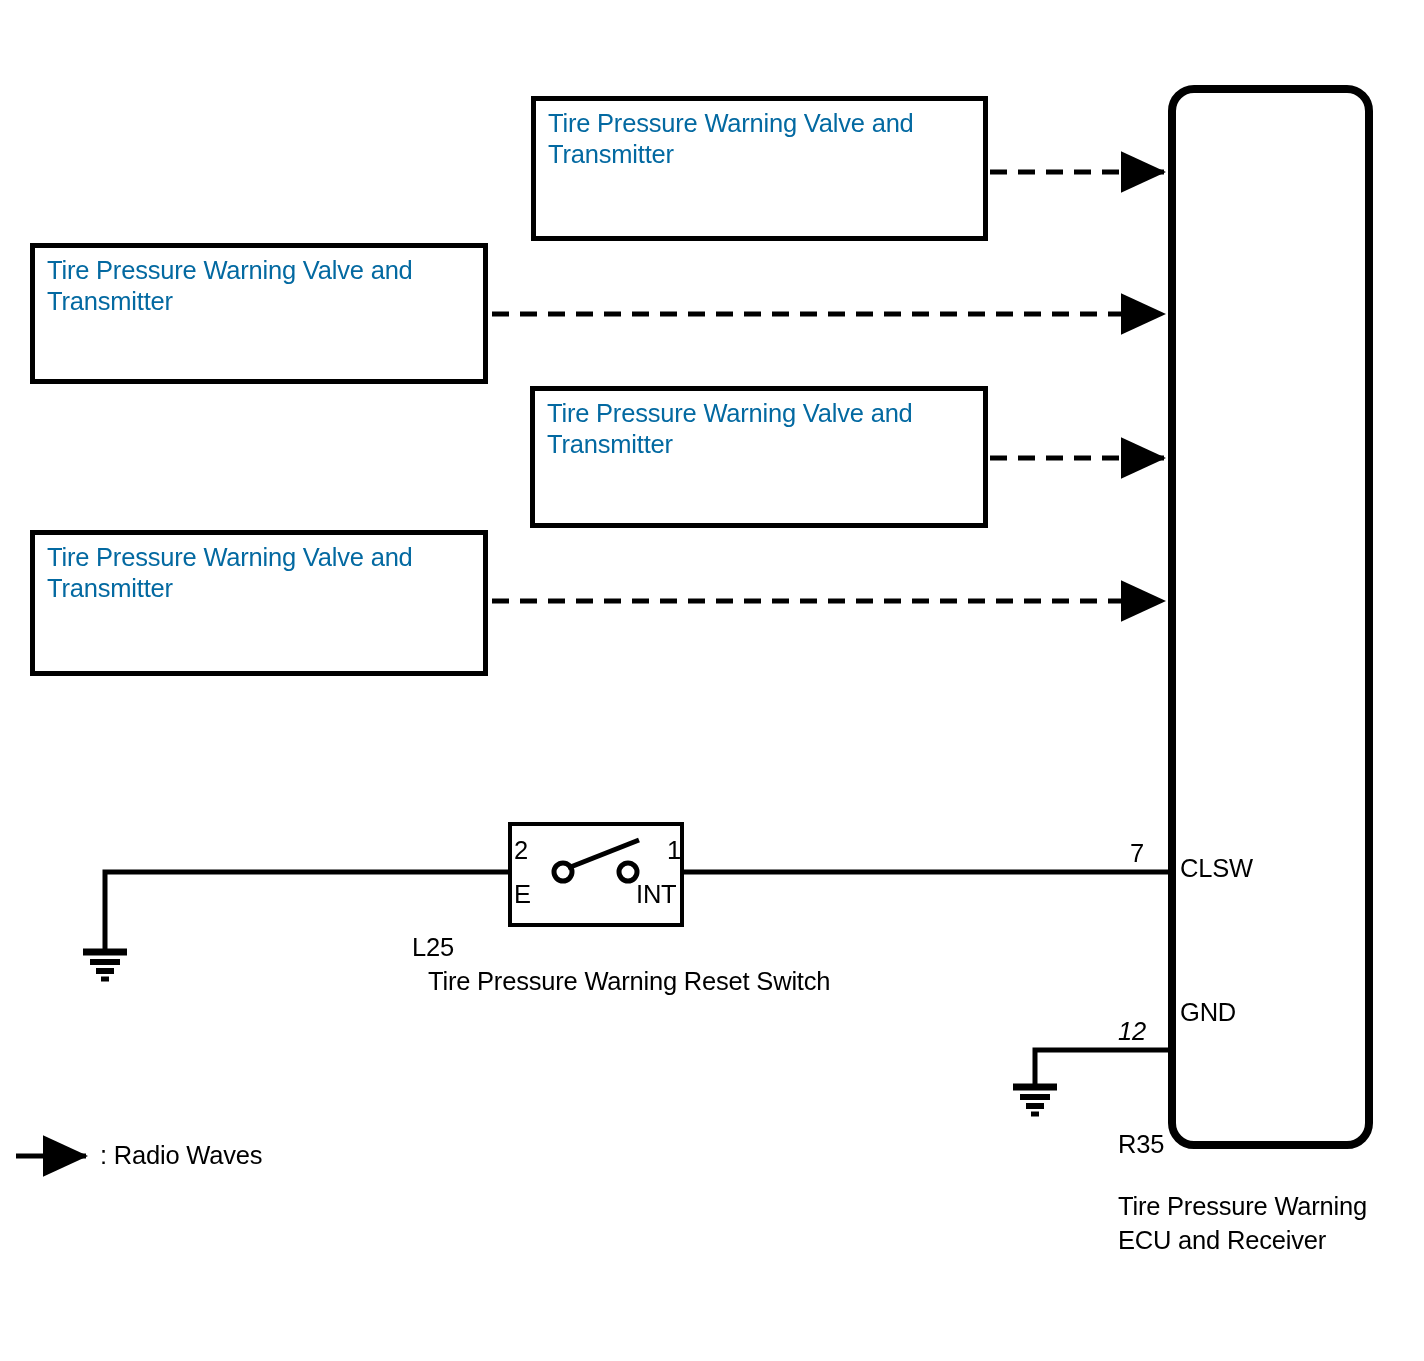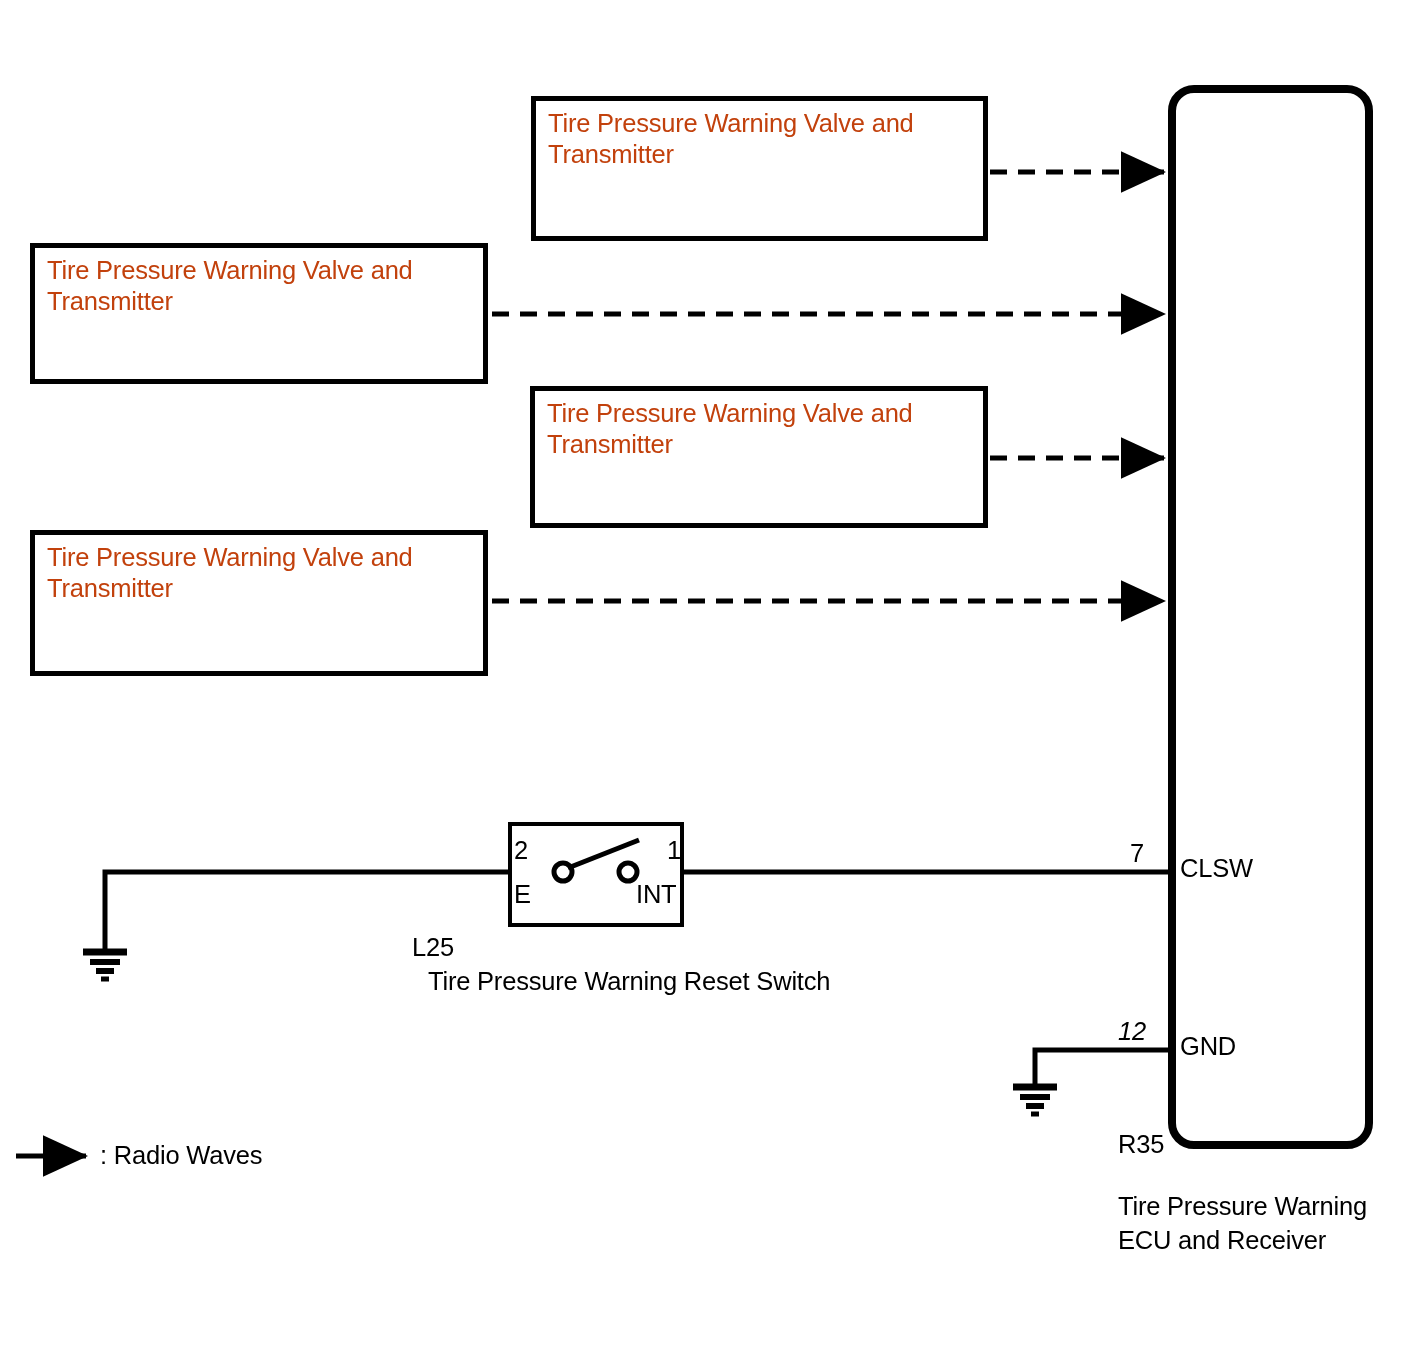--- a/index.html
+++ b/index.html
@@ -32,21 +32,21 @@
     background: #ffffff;
   }
   .comp-label {
     position: absolute;
     left: 12px;
     top: 7px;
     width: 430px;
     font-size: 25.5px;
     line-height: 31px;
     letter-spacing: -0.2px;
-    color: #c2410c;
+    color: #0369a1;
   }
   .txt {
     position: absolute;
     font-size: 25.5px;
     line-height: 30px;
     letter-spacing: -0.2px;
     white-space: pre;
     color: #000000;
   }
   .ecu-box {
@@ -132,21 +132,21 @@
   <div class="comp-box" style="left:30px; top:530px; width:458px; height:146px;">
     <div class="comp-label">Tire Pressure Warning Valve and Transmitter</div>
   </div>
 
   <div class="ecu-box" style="left:1168px; top:85px; width:205px; height:1064px;"></div>
 
   <div class="txt" style="left:1130px; top:838px;">7</div>
   <div class="txt" style="left:1180px; top:853px;">CLSW</div>
 
   <div class="txt" style="left:1118px; top:1016px;font-style:italic;">12</div>
-  <div class="txt" style="left:1180px; top:1031px;">GND</div>
+  <div class="txt" style="left:1180px; top:997px;">GND</div>
 
   <div class="txt" style="left:1118px; top:1120px;margin-top:9px;">R35</div>
   <div class="txt" style="left:1118px; top:1191px;">Tire Pressure Warning</div>
   <div class="txt" style="left:1118px; top:1225px;">ECU and Receiver</div>
 
   <div class="sw-box" style="left:508px; top:822px; width:176px; height:105px;"></div>
 
   <div class="txt" style="left:514px; top:835px;">2</div>
   <div class="txt" style="left:514px; top:879px;">E</div>
 

